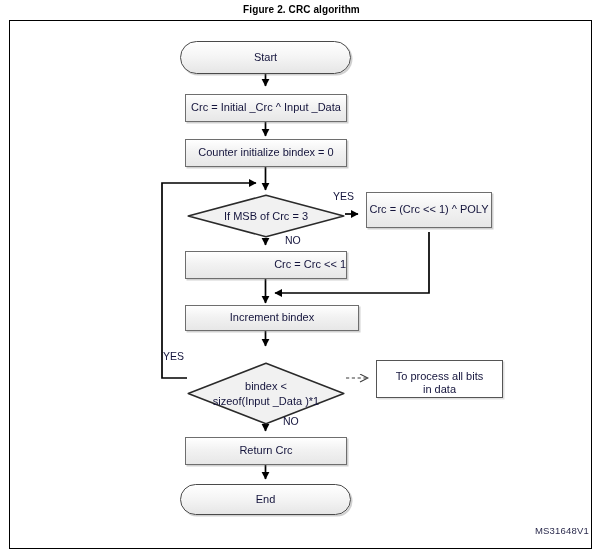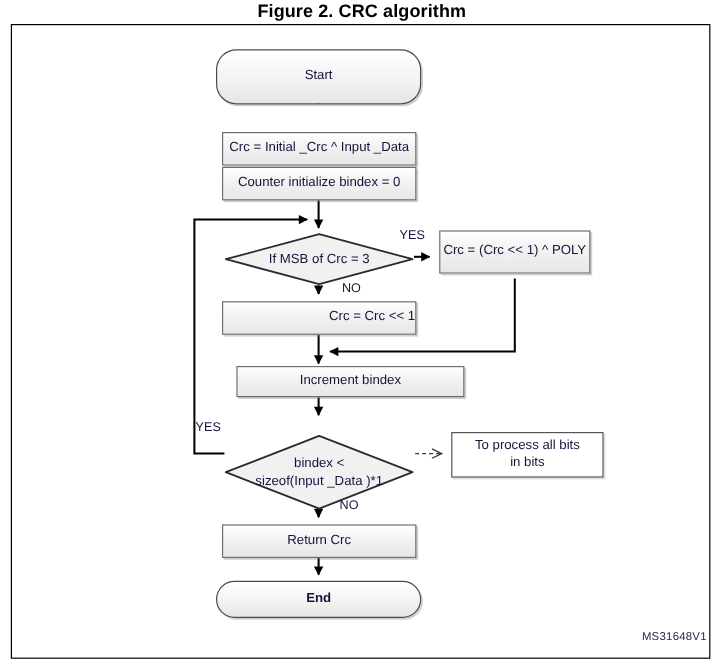--- a/index.html
+++ b/index.html
@@ -16,21 +16,21 @@
     overflow: hidden;
   }
   #figure-title {
     position: absolute;
     left: 0;
     top: 0;
     width: 603px;
     height: 20px;
     line-height: 19px;
     text-align: center;
-    font-size: 15px;
+    font-size: 10px;
     font-weight: bold;
     color: #000000;
     letter-spacing: 0.1px;
   }
   #figure-frame {
     position: absolute;
     left: 9px;
     top: 20px;
     width: 583px;
     height: 529px;
@@ -74,20 +74,21 @@
   .term {
     border: 1.6px solid #4a4a4a;
     border-radius: 17px;
     background: linear-gradient(to bottom, #ffffff 0%, #f4f4f4 50%, #e6e6e6 100%);
     box-shadow: 1.5px 1.5px 0 rgba(120,120,120,0.35);
   }
   .note {
     border: 1.2px solid #555555;
     background: #ffffff;
     box-shadow: 1.5px 1.5px 0 rgba(150,150,150,0.3);
+    align-items: flex-end;
   }
   
   .diamond {
     position: absolute;
     z-index: 3;
   }
   .diamond svg {
     position: absolute;
     left: 0; top: 0;
     overflow: visible;
@@ -161,25 +162,25 @@
     <line x1="265.5" y1="465" x2="265.5" y2="479" marker-end="url(#arrowDown)"></line>
 
     <path d="M187,378 L162,378 L162,183 L256,183" marker-end="url(#arrowRight)"></path>
   </g>
 
   <g stroke="#3a3a3a" stroke-width="1.2" fill="none" stroke-dasharray="3.2,2.6">
     <line x1="346" y1="378" x2="368" y2="378" marker-end="url(#arrowOpen)"></line>
   </g>
 </svg>
 
-<div class="node term" style="left:180px; top:41px; width:171px; height:46px;">
+<div class="node term" style="left:180px; top:41px; width:171px; height:33px;">
   <span>Start</span>
 </div>
 
-<div class="node proc" style="left:185px; top:94px; width:162px; height:28px;margin-top:16px;">
+<div class="node proc" style="left:185px; top:94px; width:162px; height:28px;">
   <span>Crc = Initial _Crc ^ Input _Data</span>
 </div>
 
 <div class="node proc" style="left:185px; top:139px; width:162px; height:28px;align-items:center;">
   <span>Counter initialize bindex = 0</span>
 </div>
 
 <div class="diamond" style="left:187px; top:194px; width:158px; height:44px;">
   <svg width="158" height="44" viewBox="0 0 158 44" xmlns="http://www.w3.org/2000/svg">
     <polygon points="79,1.2 156.8,22 79,42.8 1.2,22" fill="#f1f1f1" stroke="#2a2a2a" stroke-width="1.5" stroke-linejoin="round"></polygon>
@@ -188,48 +189,48 @@
 </div>
 
 <div class="node proc" style="left:366px; top:192px; width:126px; height:36px;">
   <span>Crc = (Crc &lt;&lt; 1) ^ POLY</span>
 </div>
 
 <div class="node proc" style="left:185px; top:251px; width:162px; height:28px;justify-content:flex-end;">
   <span>Crc = Crc &lt;&lt; 1</span>
 </div>
 
-<div class="node proc" style="left:185px; top:305px; width:190px; height:26px;margin-left:12px;">
+<div class="node proc" style="left:185px; top:305px; width:174px; height:26px;">
   <span>Increment bindex</span>
 </div>
 
 <div class="diamond" style="left:187px; top:362px; width:158px; height:63px;">
   <svg width="158" height="63" viewBox="0 0 158 63" xmlns="http://www.w3.org/2000/svg">
     <polygon points="79,1.2 156.8,31.5 79,61.8 1.2,31.5" fill="#f1f1f1" stroke="#2a2a2a" stroke-width="1.5" stroke-linejoin="round"></polygon>
   </svg>
   <div class="dlabel">
     <span>
       <span>bindex &lt;</span><br>
       <span>sizeof(Input _Data )*1</span>
     </span>
   </div>
 </div>
 
 <div class="node note" style="left:376px; top:360px; width:127px; height:38px;">
   <span>
     <span>To process all bits</span><br>
-    <span>in bits</span>
+    <span>in data</span>
   </span>
 </div>
 
 <div class="node proc" style="left:185px; top:437px; width:162px; height:28px;">
   <span>Return Crc</span>
 </div>
 
-<div class="node term" style="left:180px; top:484px; width:171px; height:31px;font-weight:bold;">
+<div class="node term" style="left:180px; top:484px; width:171px; height:31px;">
   <span>End</span>
 </div>
 
 <div class="edge-label" style="left:333px; top:190px;">YES</div>
 
 <div class="edge-label" style="left:285px; top:234px;">NO</div>
 
 <div class="edge-label" style="left:163px; top:350px;">YES</div>
 
 <div class="edge-label" style="left:283px; top:415px;">NO</div>

